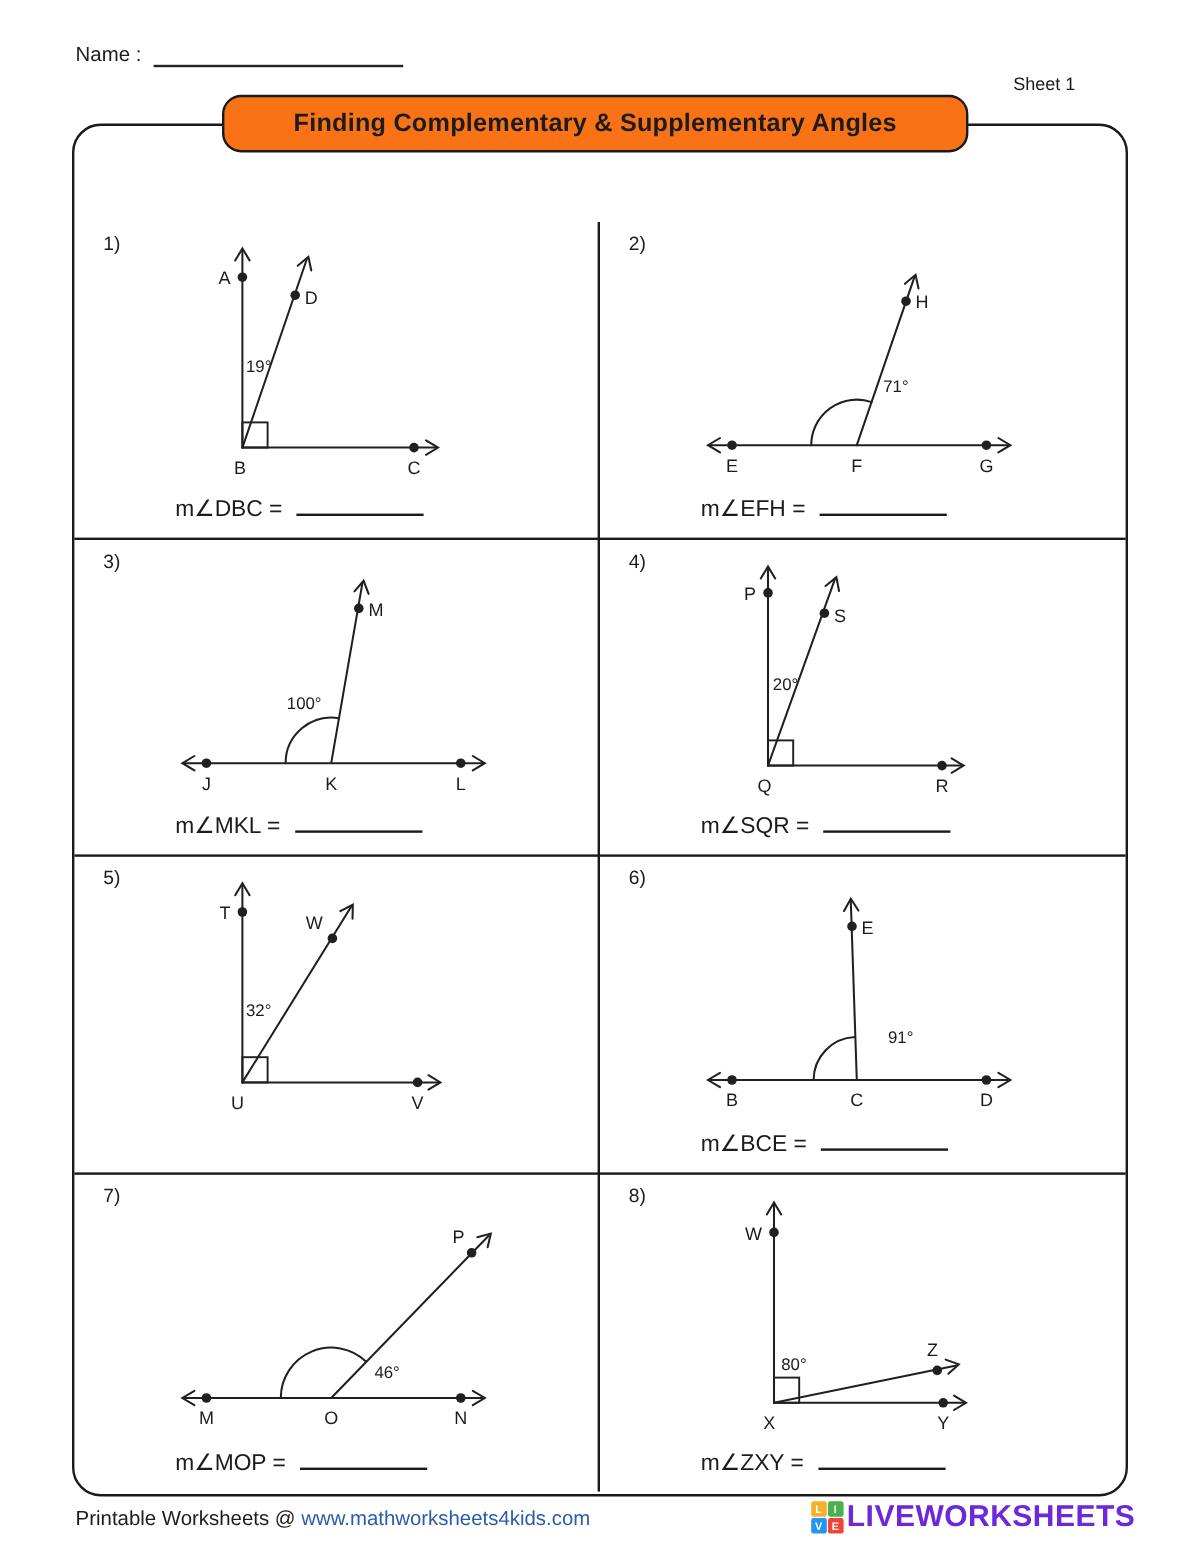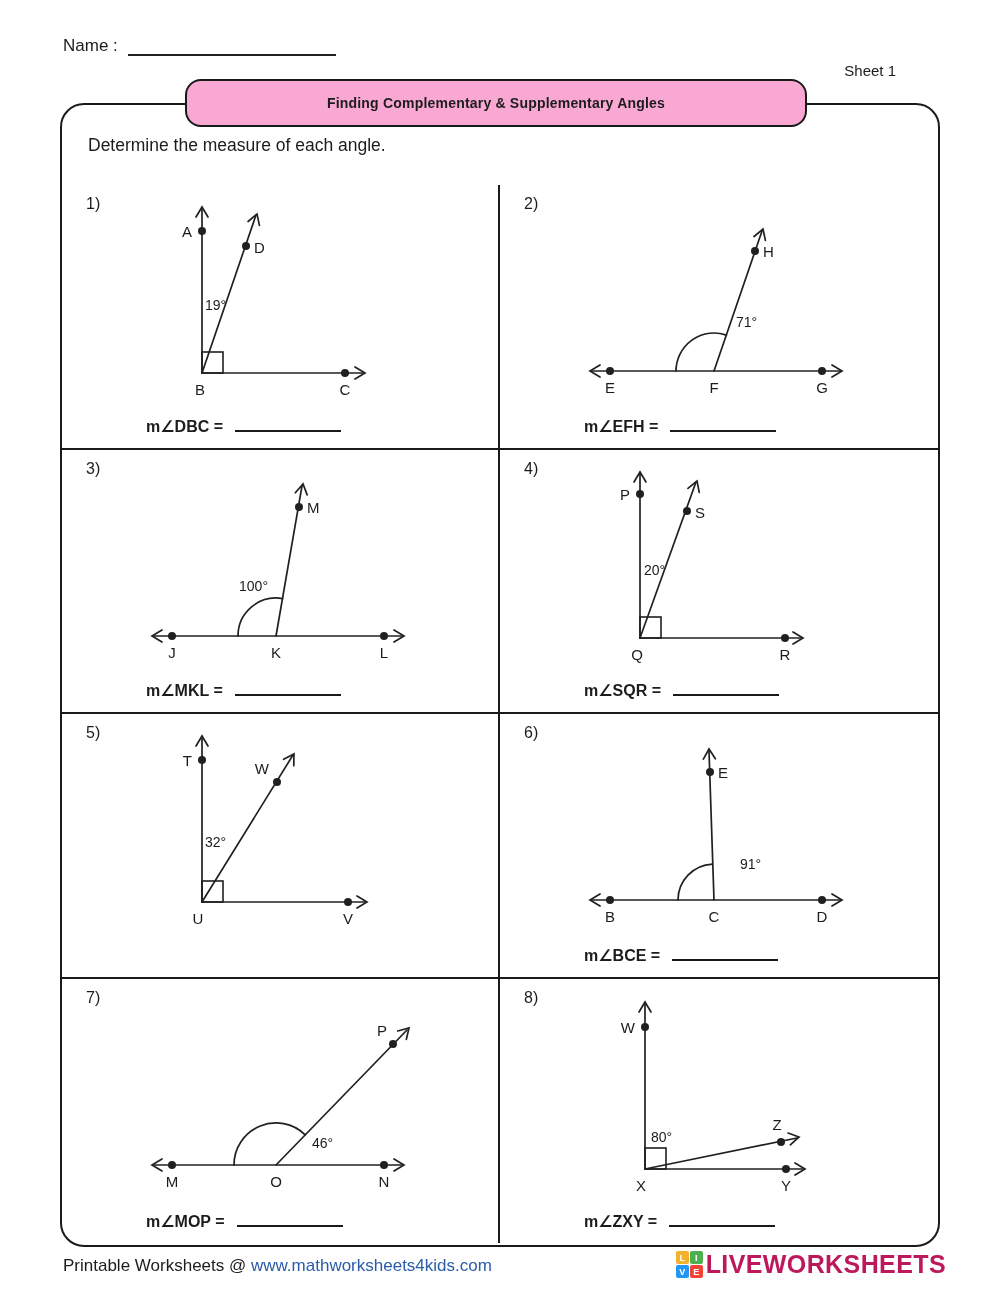--- a/index.html
+++ b/index.html
@@ -9,69 +9,68 @@
   }
   .name-row{position:absolute;left:63px;top:36px;font-size:17px;display:flex;align-items:flex-start;}
   .name-line{display:inline-block;width:208px;border-bottom:2px solid #222;height:18px;margin-left:10px;}
   .sheet-label{position:absolute;right:104px;top:62px;font-size:15px;}
   .main-box{
     position:absolute;left:60px;top:103px;width:876px;height:1140px;
     border:2.4px solid #1a1a1a;border-radius:24px;background:#fff;
   }
   .title-box{
     position:absolute;left:185px;top:79px;width:618px;height:44px;
-    border:2.6px solid #1a1a1a;border-radius:16px;background:#f9a8d4;z-index:3;
+    border:2.6px solid #1a1a1a;border-radius:16px;background:#f97316;z-index:3;
     display:flex;align-items:center;justify-content:center;
-    font-size:14px;font-weight:bold;letter-spacing:0.2px;
+    font-size:21px;font-weight:bold;letter-spacing:0.2px;
   }
   .instruction{position:absolute;left:26px;top:30px;font-size:17.5px;}
   .pgrid{
     position:absolute;left:0;top:80px;width:100%;height:1058px;
     display:grid;grid-template-columns:1fr 1fr;grid-template-rows:repeat(4,1fr);
   }
   .cell{position:relative;}
   .cell.bR{border-right:2.2px solid #1a1a1a;}
   .cell.bB{border-bottom:2.2px solid #1a1a1a;}
   .pnum{position:absolute;left:24px;top:10px;font-size:16px;}
   .diagram{position:absolute;left:0;top:6px;}
   .diagram line,.diagram path{stroke:#202020;stroke-width:1.7;fill:none;stroke-linecap:round;}
   .diagram rect.ra{stroke:#202020;stroke-width:1.6;fill:none;}
   .diagram circle{fill:#202020;stroke:none;}
   .diagram text{fill:#1c1c1c;font-size:15px;font-family:"Liberation Sans","DejaVu Sans",sans-serif;}
   .diagram text.ang{font-size:14px;}
-  .answer{position:absolute;left:84px;bottom:12px;font-size:16px;white-space:nowrap;font-weight:bold;}
+  .answer{position:absolute;left:84px;bottom:12px;font-size:19px;white-space:nowrap;}
   .blank{display:inline-block;width:106px;border-bottom:2px solid #1a1a1a;height:15px;margin-left:12px;}
   .footer{position:absolute;left:0;top:1250px;width:970px;height:40px;}
   .footer-left{position:absolute;left:63px;top:6px;font-size:17px;}
   .footer-url{color:#2a5caa;text-decoration:none;cursor:pointer;}
   .footer-brand{position:absolute;right:24px;top:0;display:flex;align-items:center;gap:3px;}
   .logo-grid{display:grid;grid-template-columns:13px 13px;grid-template-rows:13px 13px;gap:1px;}
   .tile{display:flex;align-items:center;justify-content:center;color:#fff;font-size:9px;font-weight:bold;border-radius:2px;}
   .t0{background:#f3b229;}
   .t1{background:#4caf50;}
   .t2{background:#2196f3;}
   .t3{background:#f44336;}
-  .brand-text{font-size:25px;font-weight:bold;color:#be185d;letter-spacing:0.4px;}
+  .brand-text{font-size:25px;font-weight:bold;color:#6d28d9;letter-spacing:0.4px;}
 </style>
 </head>
 <body>
 
 <div class="name-row">
   <span>Name :</span>
   <span class="name-line"></span>
 </div>
 
 <div class="sheet-label">Sheet 1</div>
 
 <div class="title-box">
   <span>Finding Complementary &amp; Supplementary Angles</span>
 </div>
 
 <div class="main-box">
-  <div class="instruction">Determine the measure of each angle.</div>
 
   <div class="pgrid">
 
     <div class="cell bR bB">
       <div class="pnum">1)</div>
       <svg class="diagram" width="436" height="218" viewBox="0 0 436 218">
         <line x1="140" y1="182" x2="140" y2="18"></line>
         <path d="M-10,-6 L0,0 L-10,6" transform="translate(140,16) rotate(-90)"></path>
         <circle cx="140" cy="40" r="4"></circle>
         <text x="130" y="46" text-anchor="end">A</text>

